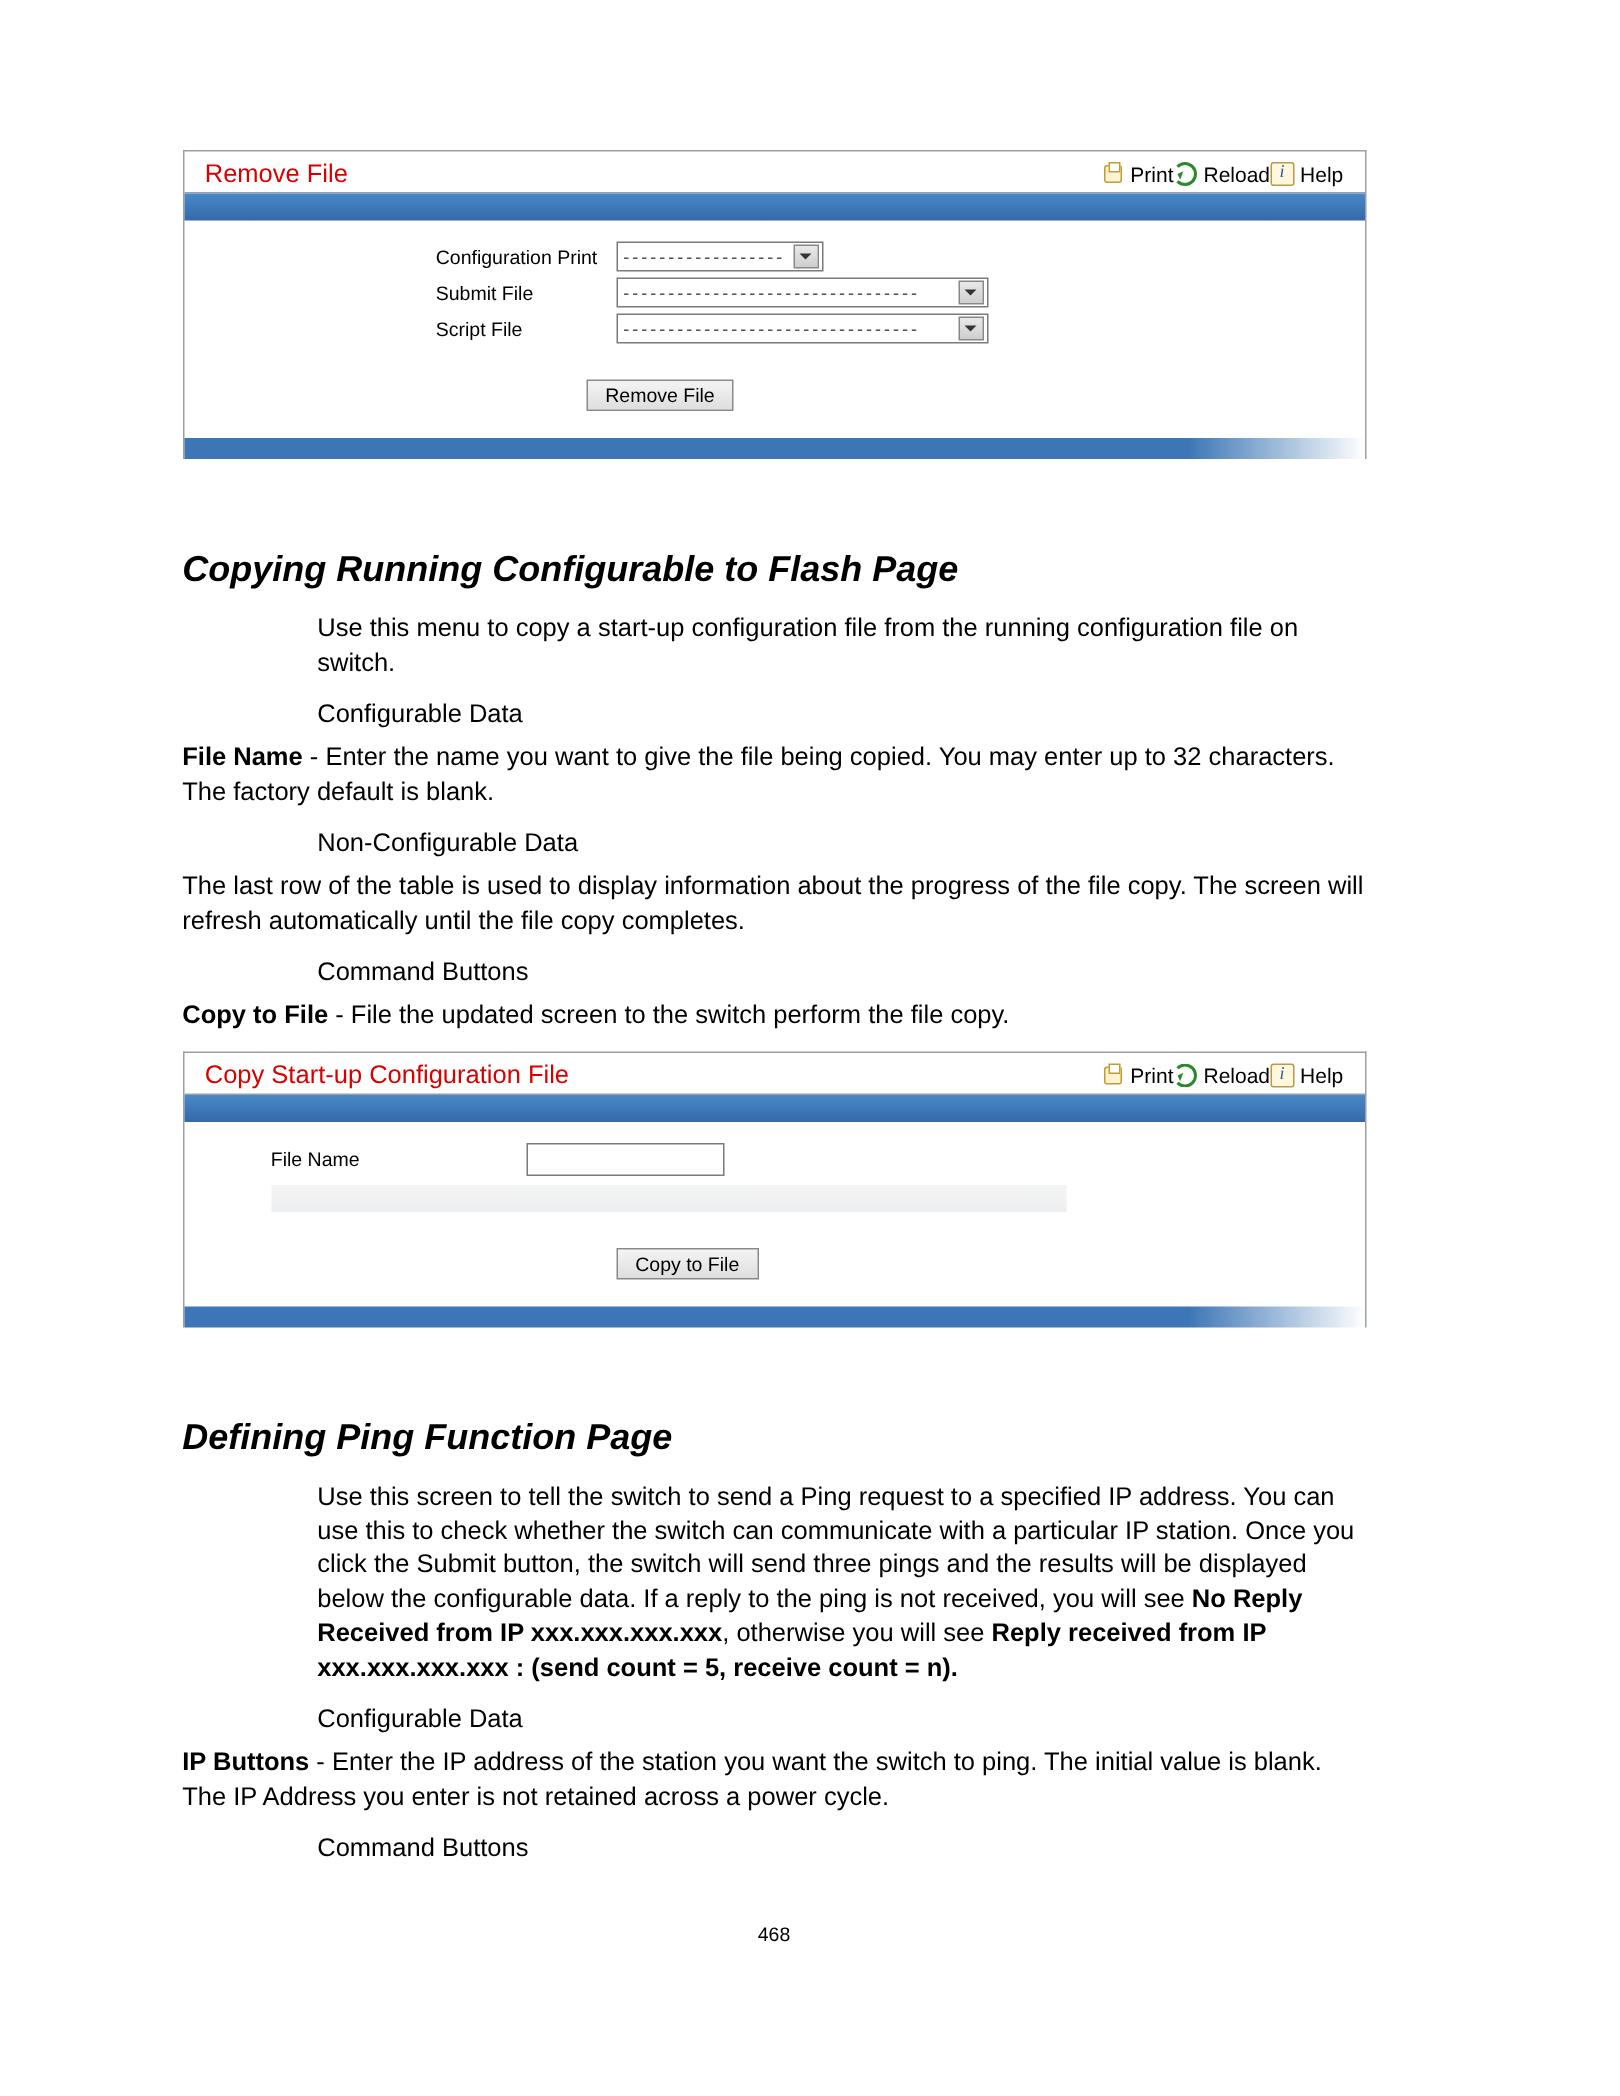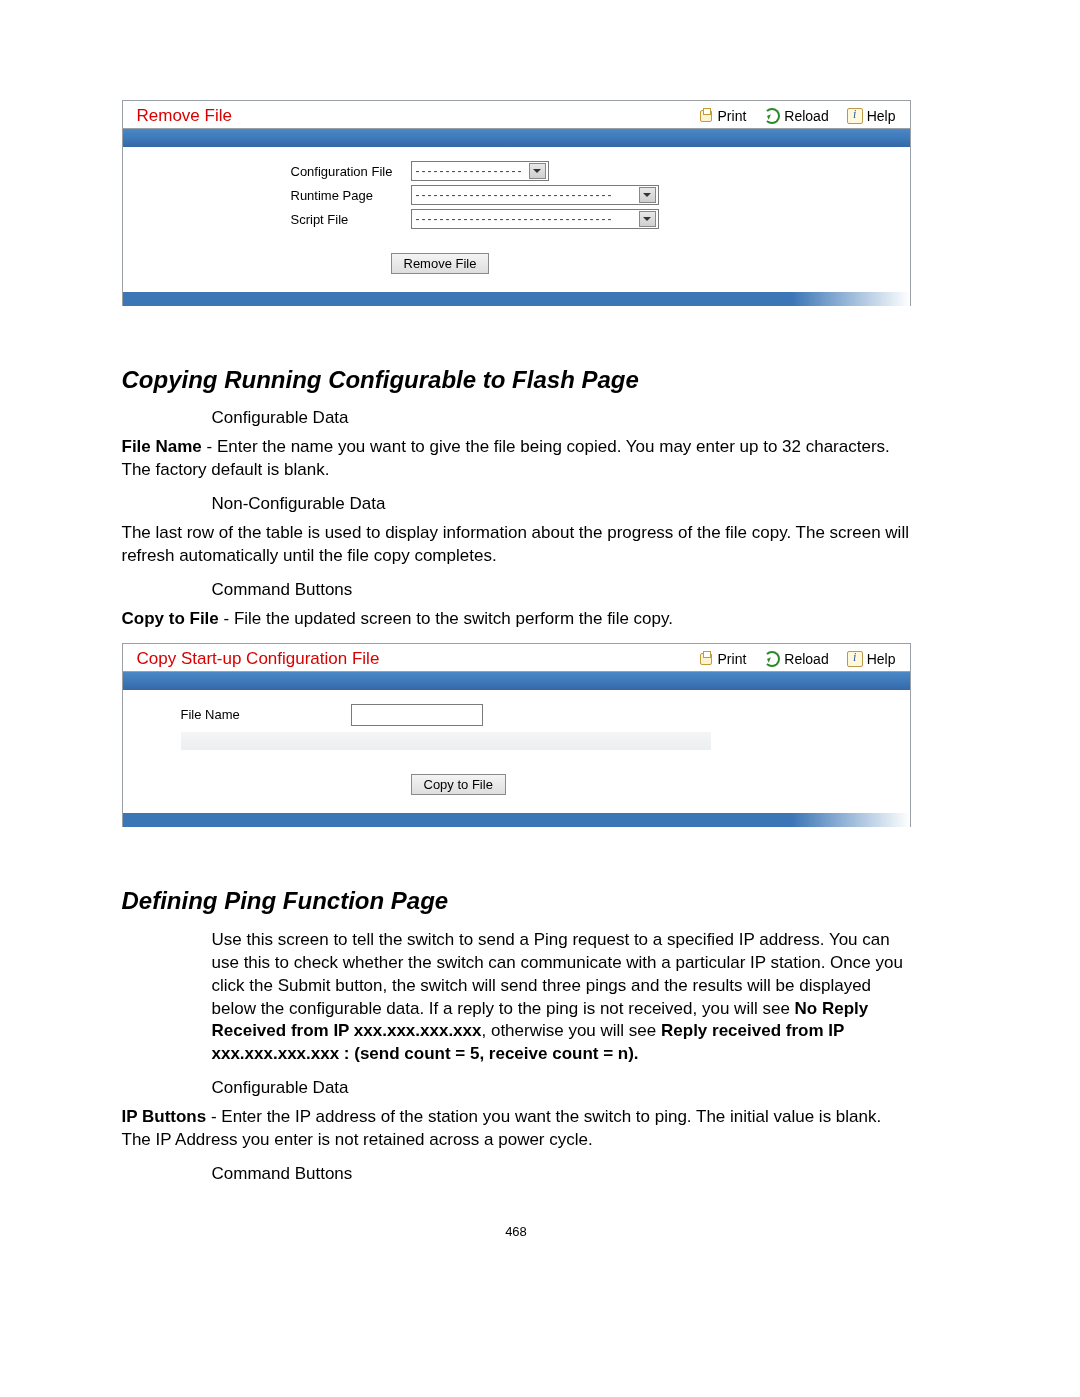--- a/index.html
+++ b/index.html
@@ -29,21 +29,20 @@
     padding: 5px 14px 2px 14px;
     border-bottom: 1px solid #9aa0a6;
   }
   .panel-title {
     color: #d90100;
     font-size: 17px;
     font-family: "Trebuchet MS", Arial, sans-serif;
   }
   .actions {
     display: flex;
-    gap: 18px;
     align-items: center;
     font-size: 14px;
     color: #000;
   }
   .action {
     display: inline-flex;
     align-items: center;
     gap: 4px;
     cursor: pointer;
   }
@@ -232,48 +231,49 @@
         </span>
         <span class="action">
           <span class="icon ic-help"></span>
           <span>Help</span>
         </span>
       </span>
     </div>
     <div class="bluebar"></div>
     <div class="panel-body">
       <div class="form-row form-row-indent">
-        <span class="form-label">Configuration File</span>
+        <span class="form-label">Configuration Print</span>
         <span class="fake-select short">
           <span>------------------</span>
           <span class="arrow"></span>
         </span>
       </div>
       <div class="form-row form-row-indent">
-        <span class="form-label">Runtime Page</span>
+        <span class="form-label">Submit File</span>
         <span class="fake-select long">
           <span>---------------------------------</span>
           <span class="arrow"></span>
         </span>
       </div>
       <div class="form-row form-row-indent">
         <span class="form-label">Script File</span>
         <span class="fake-select long">
           <span>---------------------------------</span>
           <span class="arrow"></span>
         </span>
       </div>
       <div class="btn-row">
         <span class="win-btn">Remove File</span>
       </div>
     </div>
     <div class="bluebar-bottom"></div>
   </div>
 
   <div class="h2">Copying Running Configurable to Flash Page</div>
+  <p class="para indent">Use this menu to copy a start-up configuration file from the running configuration file on switch.</p>
   <div class="h4">Configurable Data</div>
   <p class="para bodytext">
     <span class="b">File Name</span><span> - Enter the name you want to give the file being copied. You may enter up to 32 characters. The factory default is blank.</span>
   </p>
   <div class="h4">Non-Configurable Data</div>
   <p class="para bodytext">The last row of the table is used to display information about the progress of the file copy. The screen will refresh automatically until the file copy completes.</p>
   <div class="h4">Command Buttons</div>
   <p class="para bodytext">
     <span class="b">Copy to File</span><span> - File the updated screen to the switch perform the file copy.</span>
   </p>

